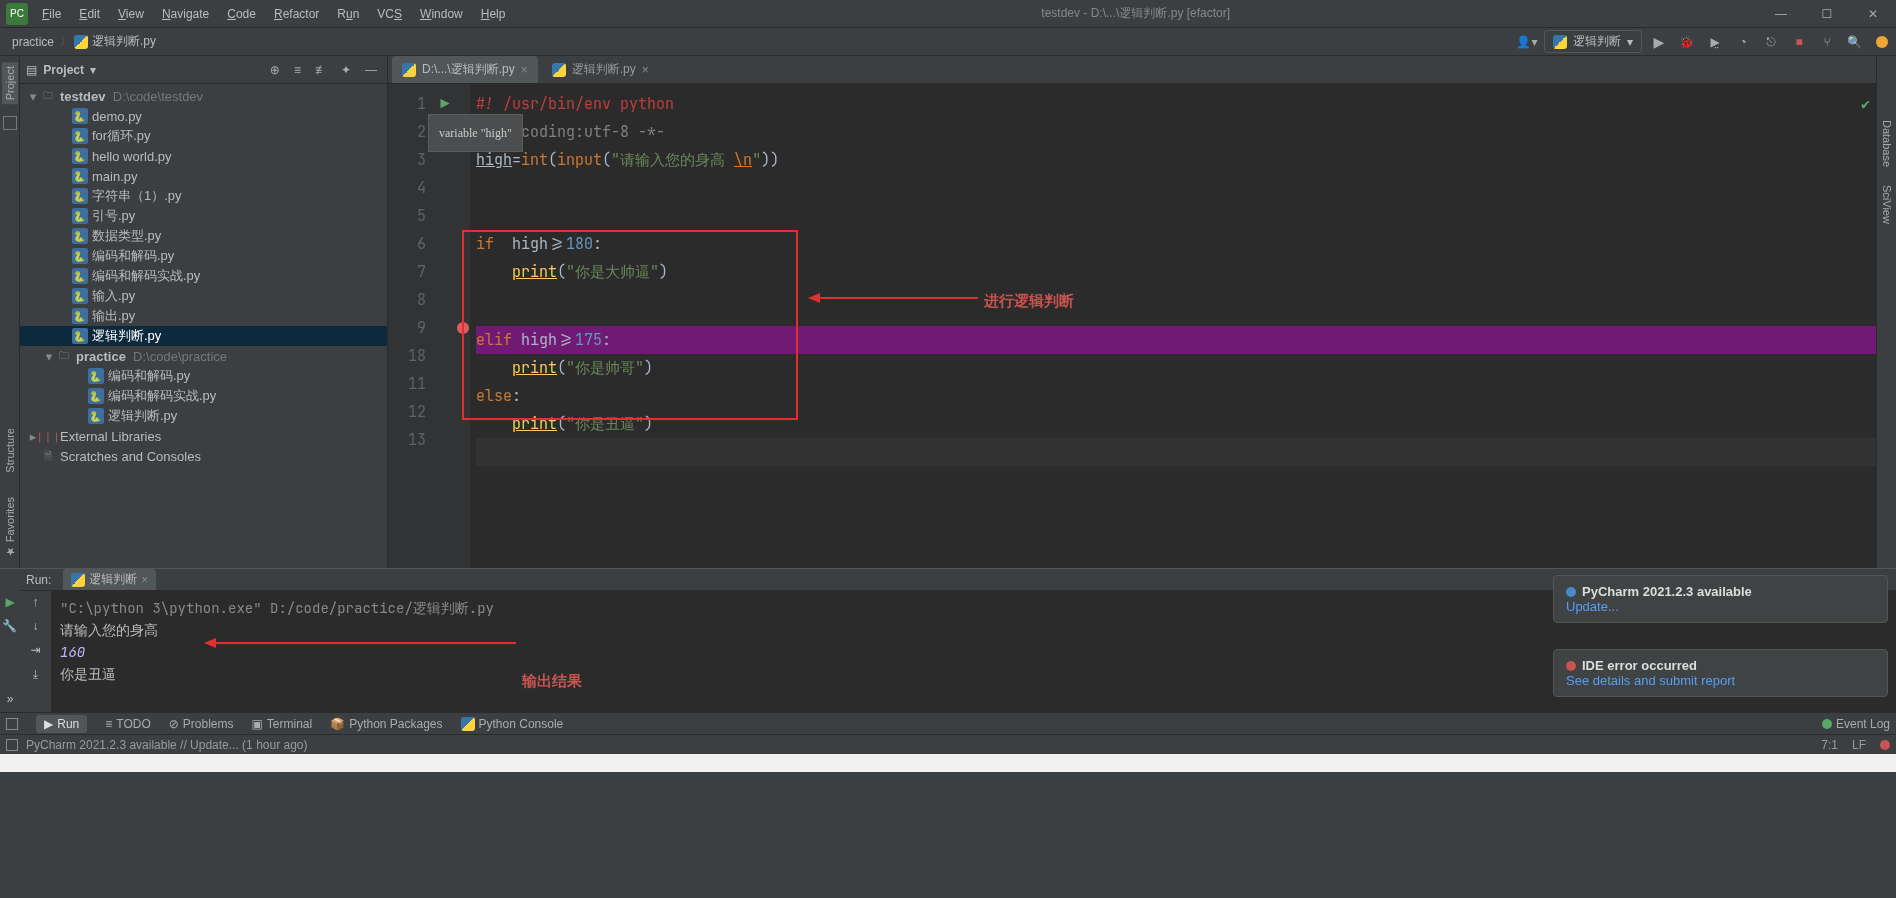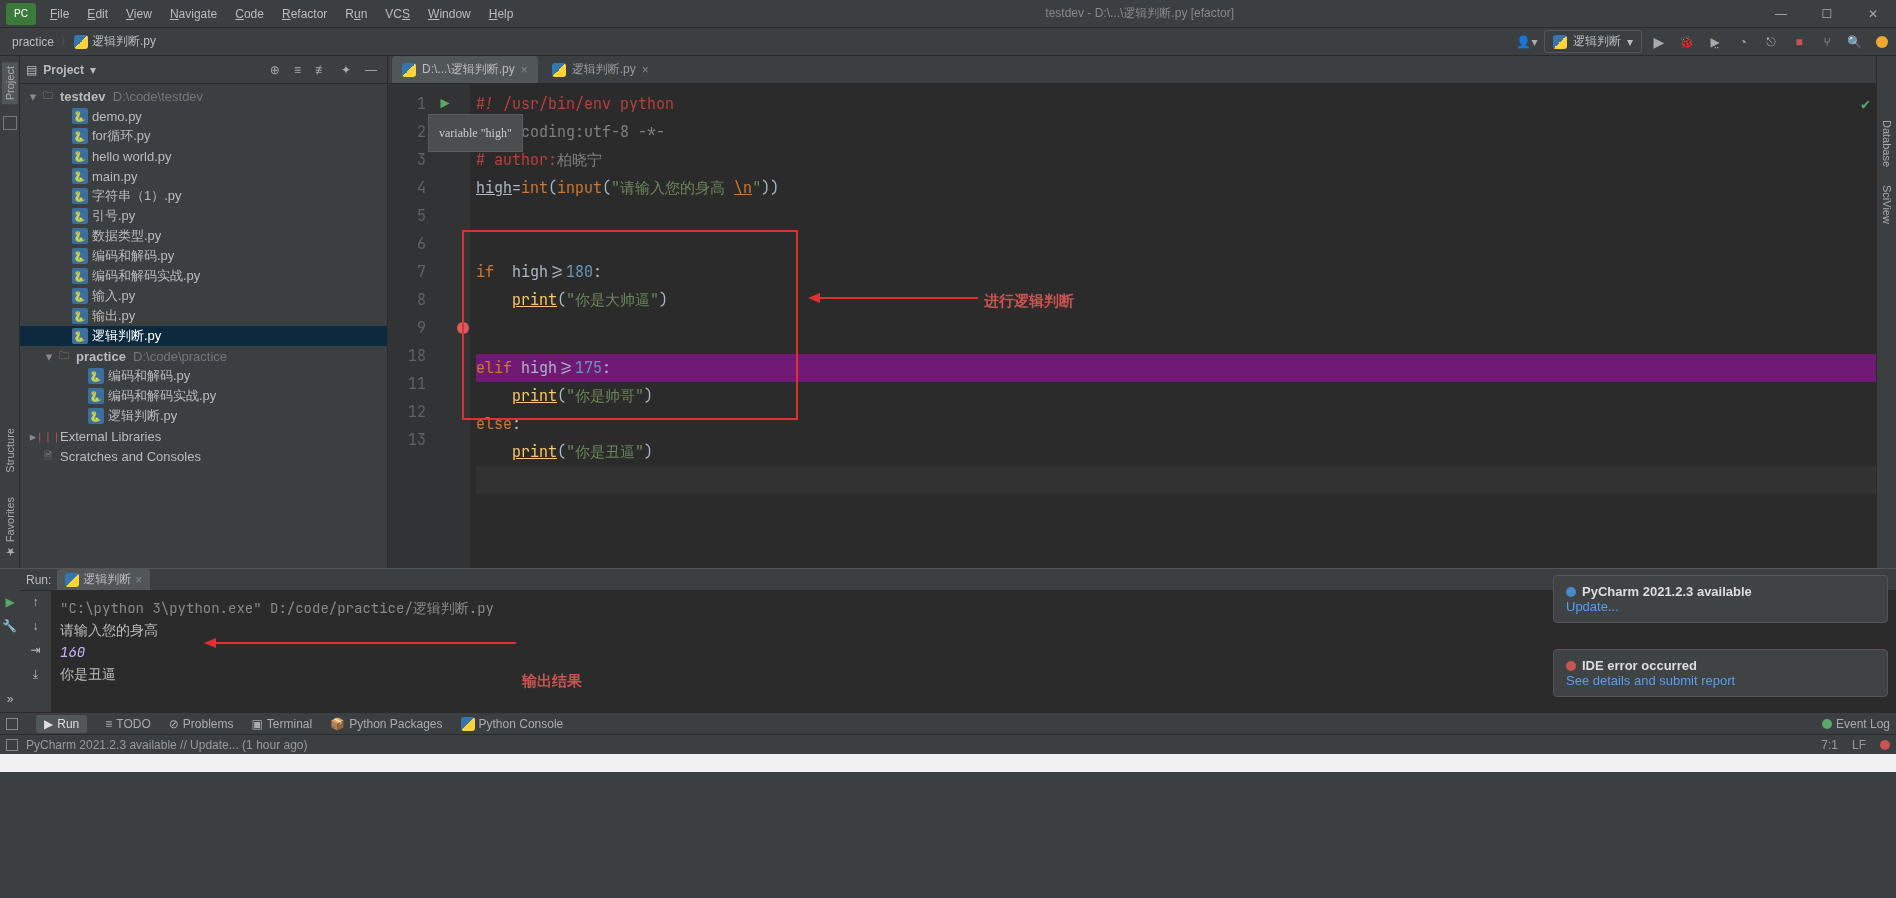--- a/index.html
+++ b/index.html
@@ -1,18 +1,18 @@
 <!DOCTYPE html>
 <html><head>
 <meta charset="utf-8">
 <style>
   * { box-sizing: border-box; margin: 0; padding: 0; }
   html, body { width: 1896px; height: 898px; font-family: "Segoe UI", Arial, sans-serif; font-size: 12px; color: #bbbbbb; background: #3c3f41; overflow: hidden; }
   .titlebar { height: 28px; background: #3c3f41; display: flex; align-items: center; border-bottom: 1px solid #2b2b2b; }
-  .tb-icon { width: 30px; height: 22px; margin: 0 6px; background: #3c7a3c; border-radius: 3px; display:flex;align-items:center;justify-content:center;color:#fff;font-size:10px; }
+  .tb-icon { width: 22px; height: 22px; margin: 0 6px; background: #3c7a3c; border-radius: 3px; display:flex;align-items:center;justify-content:center;color:#fff;font-size:10px; }
   .menu { display: flex; gap: 2px; }
   .menu-item { padding: 4px 8px; cursor: default; }
   .menu-item u { text-decoration: underline; }
   .title-text { flex: 1; text-align: center; color: #888; font-size: 12px; }
   .win-ctrl { display: flex; }
   .wc { width: 46px; height: 28px; display: flex; align-items: center; justify-content: center; color: #aaa; }
   .navbar { height: 28px; background: #3c3f41; display: flex; align-items: center; padding: 0 8px; border-bottom: 1px solid #2b2b2b; }
   .crumb { color: #bbb; padding: 2px 4px; }
   .crumb-sep { color: #666; padding: 0 2px; }
   .nav-right { margin-left: auto; display: flex; align-items: center; gap: 6px; }
@@ -61,21 +61,21 @@
   .cm { color:#808080; }
   .cm-red { color:#bc3f3c; }
   .esc { color:#cc7832; text-decoration: underline;}
   .tooltip { position:absolute; top:30px; left:-42px; background:#4b4d4f; border:1px solid #5a5d5e; padding:4px 10px; color:#ccc; font-family:"Segoe UI"; font-size:12px; z-index:10;}
   .redbox { position:absolute; border:2px solid #e03131; pointer-events:none; }
   .red-arrow-line { position:absolute; background:#e03131; height:1.5px; }
   .red-arrow-head { position:absolute; width:0;height:0; border-top:5px solid transparent; border-bottom:5px solid transparent; border-right:12px solid #e03131;}
   .red-label { position:absolute; color:#c75450; font-size:15px; font-family:"SimSun","Segoe UI"; font-weight: bold;}
   .inspection { position:absolute; right:6px; top:6px; color:#59a869; }
   .bottom-run { height: 144px; background:#2b2b2b; border-top:1px solid #555; display:flex; position:relative;}
-  .run-header { position:absolute; top:0; left:20px; right:0; height:22px; background:#3c3f41; display:flex; align-items:center; padding:8px 6px; gap:6px; border-bottom:1px solid #2b2b2b;}
+  .run-header { position:absolute; top:0; left:20px; right:0; height:22px; background:#3c3f41; display:flex; align-items:center; padding:8px 6px; gap:12px; border-bottom:1px solid #2b2b2b;}
   .run-tab { display:flex; align-items:center; gap:4px; background:#515658; padding:2px 8px; border-radius:3px 3px 0 0;}
   .run-left-tools { width:20px; background:#3c3f41; display:flex; flex-direction:column; align-items:center; padding-top:26px; gap:10px;}
   .run-left-tools2 { width:32px; background:#3c3f41; display:flex; flex-direction:column; align-items:center; padding-top:26px; gap:10px; border-right:1px solid #2b2b2b;}
   .run-console { flex:1; padding:28px 8px 4px 8px; font-family:"JetBrains Mono","Consolas",monospace; font-size:14px; color:#bbb; line-height:22px; position:relative;}
   .notif { position:absolute; right:8px; width:335px; background:#3f4344; border:1px solid #555; border-radius:4px; padding:8px 12px; font-size:13px;}
   .notif .title { color:#ddd; display:flex; align-items:center; gap:6px;}
   .notif .link { color:#589df6; cursor:pointer; }
   .notif.err .title .dot { width:10px;height:10px;background:#c75450;border-radius:50%;}
   .notif.info .title .dot { width:10px;height:10px;background:#4a88c7;border-radius:50%;}
   .bottom-tabs { height:22px; background:#3c3f41; border-top:1px solid #2b2b2b; display:flex; align-items:center; padding:0 6px; gap:18px;}
@@ -309,21 +309,20 @@
           <div style="height:28px"></div>
       </div>
       <div class="bp-gutter">
         <div style="height:224px"></div>
         <div class="bp"></div>
       </div>
       <div class="code">
         <div class="tooltip">variable "high"</div>
         <div class="code-line"><span class="cm-red">#! /usr/bin/env python</span></div>
         <div class="code-line"><span class="cm-red"># -*-</span><span class="cm">coding:utf-8 -*-</span></div>
-        <div class="code-line"><span class="cm-red"># author:</span><span class="cm">柏晓宁</span></div>
         <div class="code-line"><span class="id" style="text-decoration:underline">high</span><span class="id">=</span><span class="kw">int</span><span class="id">(</span><span class="kw">input</span><span class="id">(</span><span class="str">"请输入您的身高 </span><span class="esc">\n</span><span class="str">"</span><span class="id">))</span></div>
         <div class="code-line"></div>
         <div class="code-line"></div>
         <div class="code-line"><span class="kw">if</span><span class="id">  high&gt;=</span><span class="num">180</span><span class="id">:</span></div>
         <div class="code-line"><span class="cm">    </span><span class="fn">print</span><span class="id">(</span><span class="str">"你是大帅逼"</span><span class="id">)</span></div>
         <div class="code-line sel"><span class="kw">elif</span><span class="id"> high&gt;=</span><span class="num">175</span><span class="id">:</span></div>
         <div class="code-line"><span class="cm">    </span><span class="fn">print</span><span class="id">(</span><span class="str">"你是帅哥"</span><span class="id">)</span></div>
         <div class="code-line"><span class="kw">else</span><span class="id">:</span></div>
         <div class="code-line"><span class="cm">    </span><span class="fn">print</span><span class="id">(</span><span class="str">"你是丑逼"</span><span class="id">)</span></div>
         <div class="code-line hl"></div>

